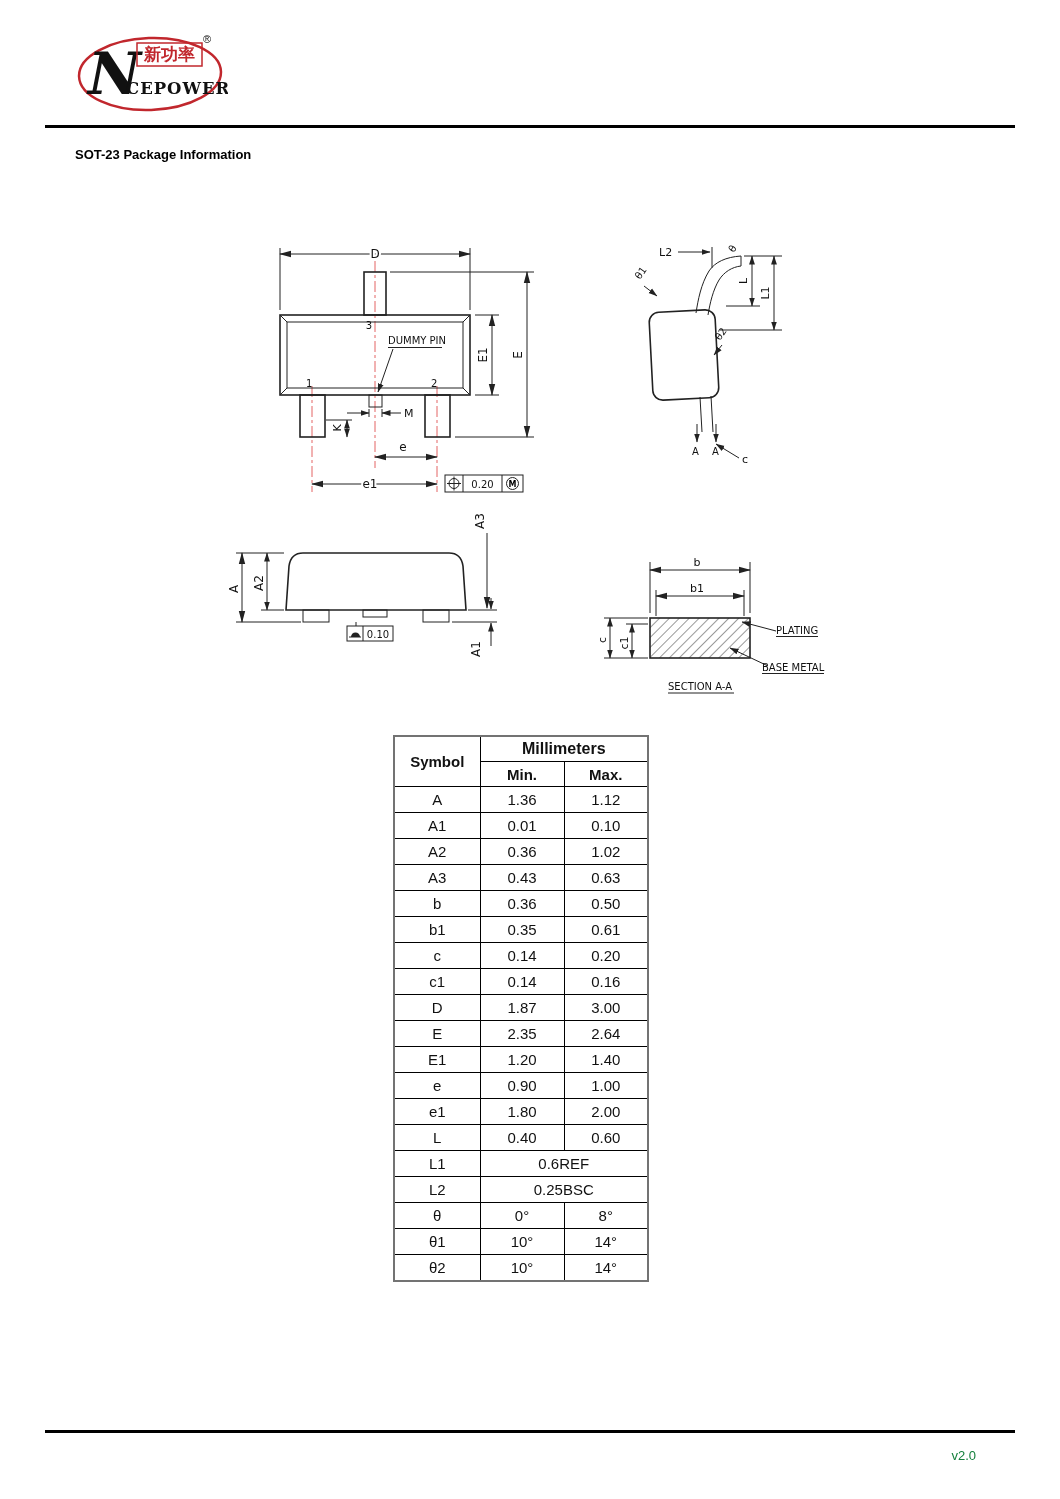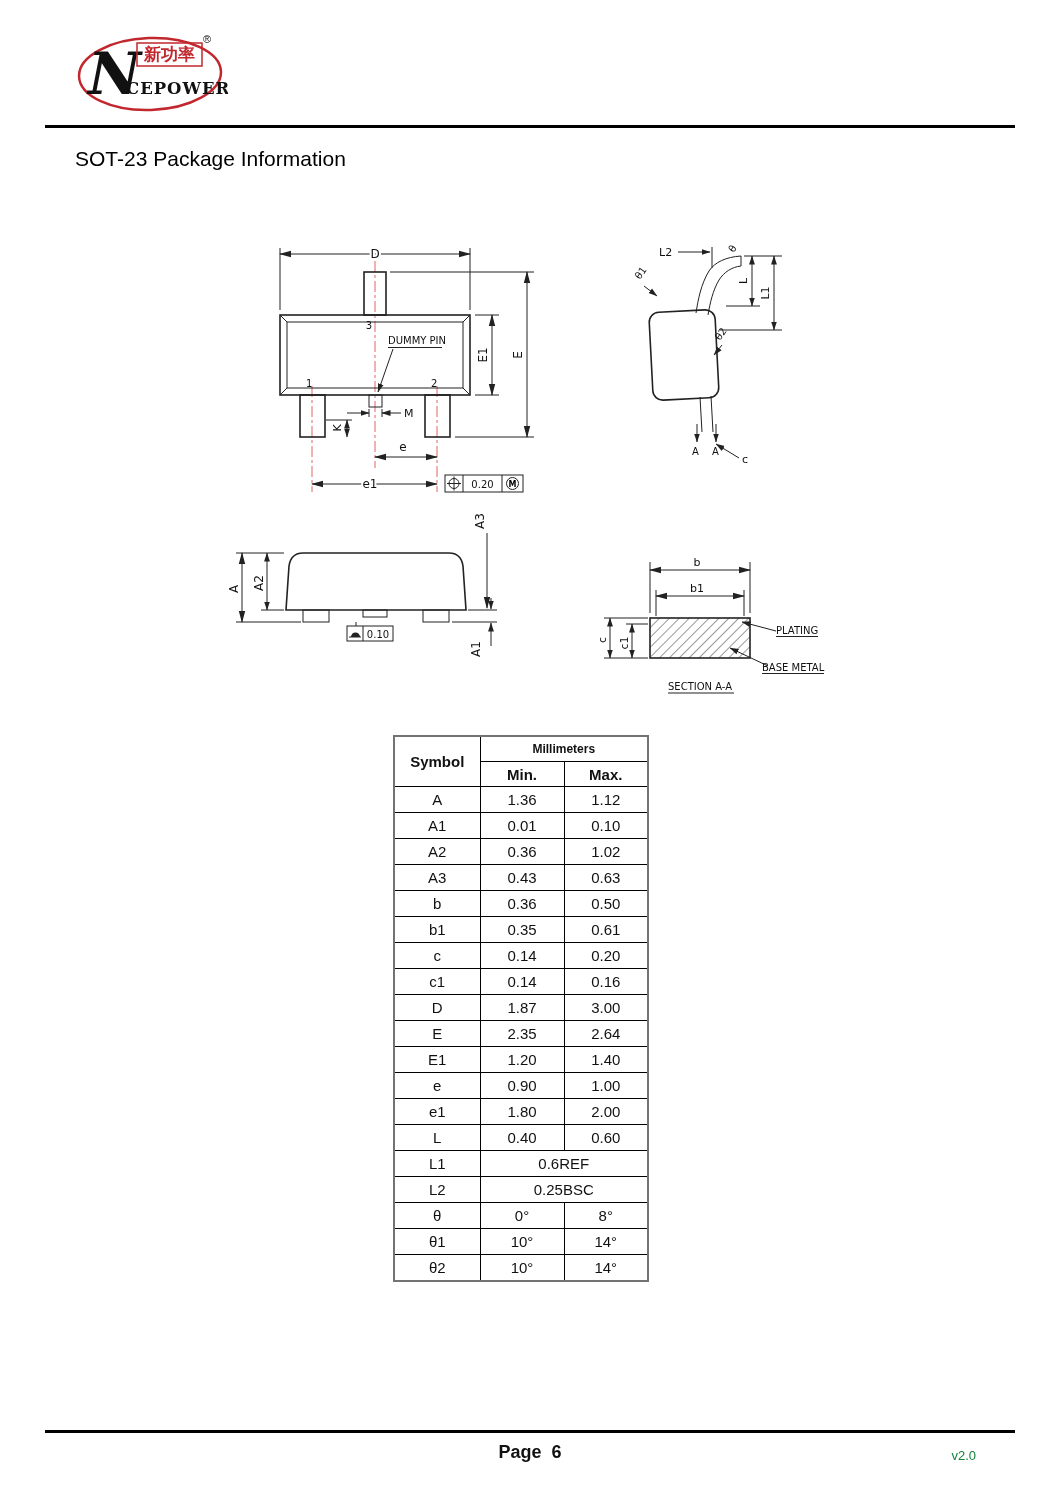--- a/index.html
+++ b/index.html
@@ -6,21 +6,21 @@
   .page{
     position:relative; width:1060px; height:1499px; background:#ffffff;
     font-family:"Liberation Sans",sans-serif; color:#111; margin:0 auto; overflow:hidden;
   }
   .logo-svg{position:absolute; left:76px; top:28px;}
   .part-number{
     position:absolute; top:76px; right:48px;
     font-size:36px; font-weight:400; letter-spacing:1px; color:#000;
   }
   .header-rule{position:absolute; top:125px; left:45px; width:970px; height:3px; background:#000;}
-  .section-title{position:absolute; top:147px; left:75px; font-size:21px; font-weight:400; color:#000;}
+  .section-title{position:absolute; top:147px; left:75px; font-size:13px; font-weight:700; color:#000;}
   .drawings{position:absolute; top:225px; left:0;}
 
   
   .ol  {stroke:#222; stroke-width:1.6; fill:none;}   
   .ol2 {stroke:#222; stroke-width:1;   fill:none;}   
   .dl  {stroke:#222; stroke-width:1;   fill:none;}   
   .cl  {stroke:#e05252; stroke-width:0.9; fill:none; stroke-dasharray:11 3 3 3;} 
   .t12{font:12px "DejaVu Sans",sans-serif; fill:#111;}
   .t11{font:11px "DejaVu Sans",sans-serif; fill:#111;}
   .t10{font:10px "DejaVu Sans",sans-serif; fill:#111;}
@@ -28,21 +28,21 @@
 
   .dim-table{
     position:absolute; top:735px; left:393px;
     border-collapse:collapse; border:2px solid #737373; table-layout:fixed;
   }
   .dim-table th,.dim-table td{
     border:1px solid #000; text-align:center; padding:0;
     font-size:15px; height:25px; vertical-align:middle;
   }
   .dim-table thead th{font-weight:700; height:24px;}
-  .dim-table .unit-h{font-size:12px;}
+  .dim-table .unit-h{font-size:16px;}
   .footer-rule{position:absolute; top:1430px; left:45px; width:970px; height:3px; background:#000;}
   .page-label{position:absolute; top:1442px; left:0; right:0; text-align:center;
               font-size:18px; font-weight:700; white-space:pre;}
   .version{position:absolute; top:1448px; right:84px; font-size:13px; color:#15803d;}
 </style>
 </head>
 <body>
 
 <div class="page">
 
@@ -358,16 +358,15 @@
         </tr>
         <tr>
           <td>θ2</td>
           <td>10°</td>
           <td>14°</td>
         </tr>
       </tbody>
   </table>
 
   <div class="footer-rule"></div>
-  <div class="page-label">Page  6</div>
   <div class="version">v2.0</div>
 
 </div>
 
 </body></html>

